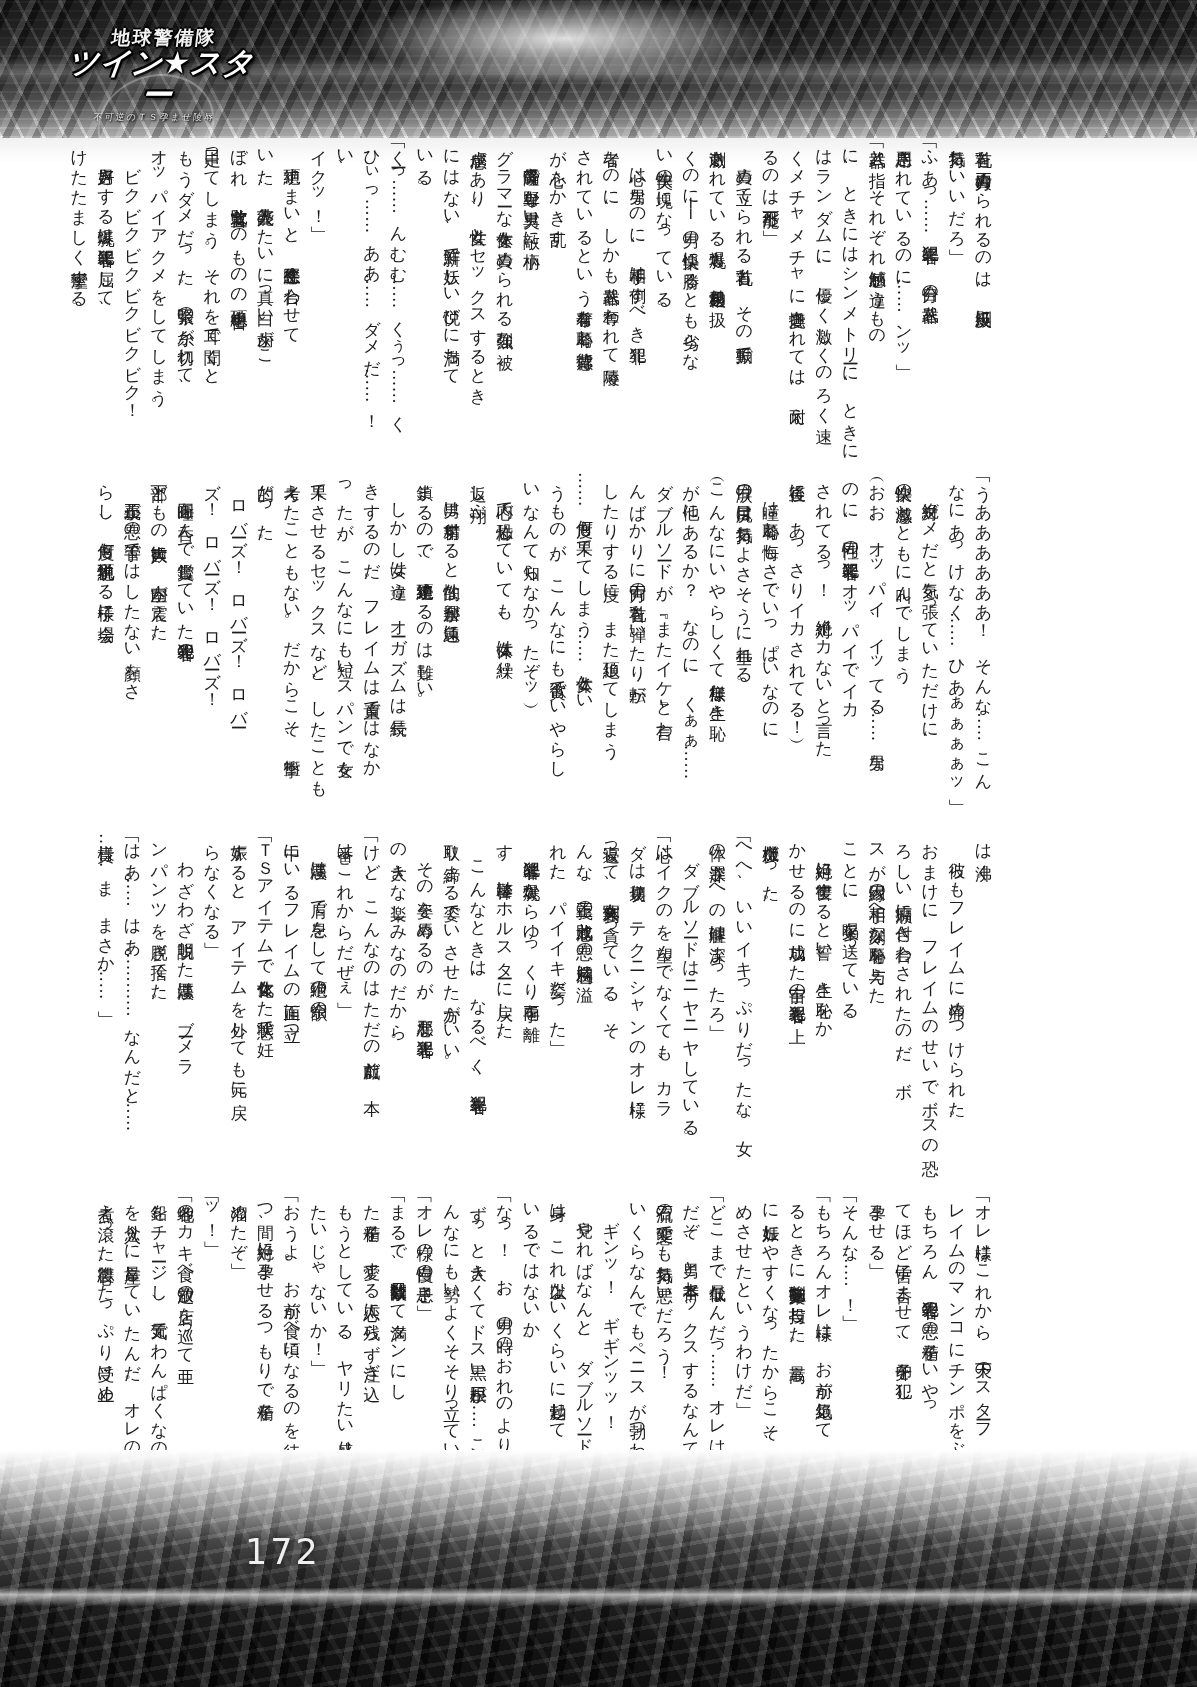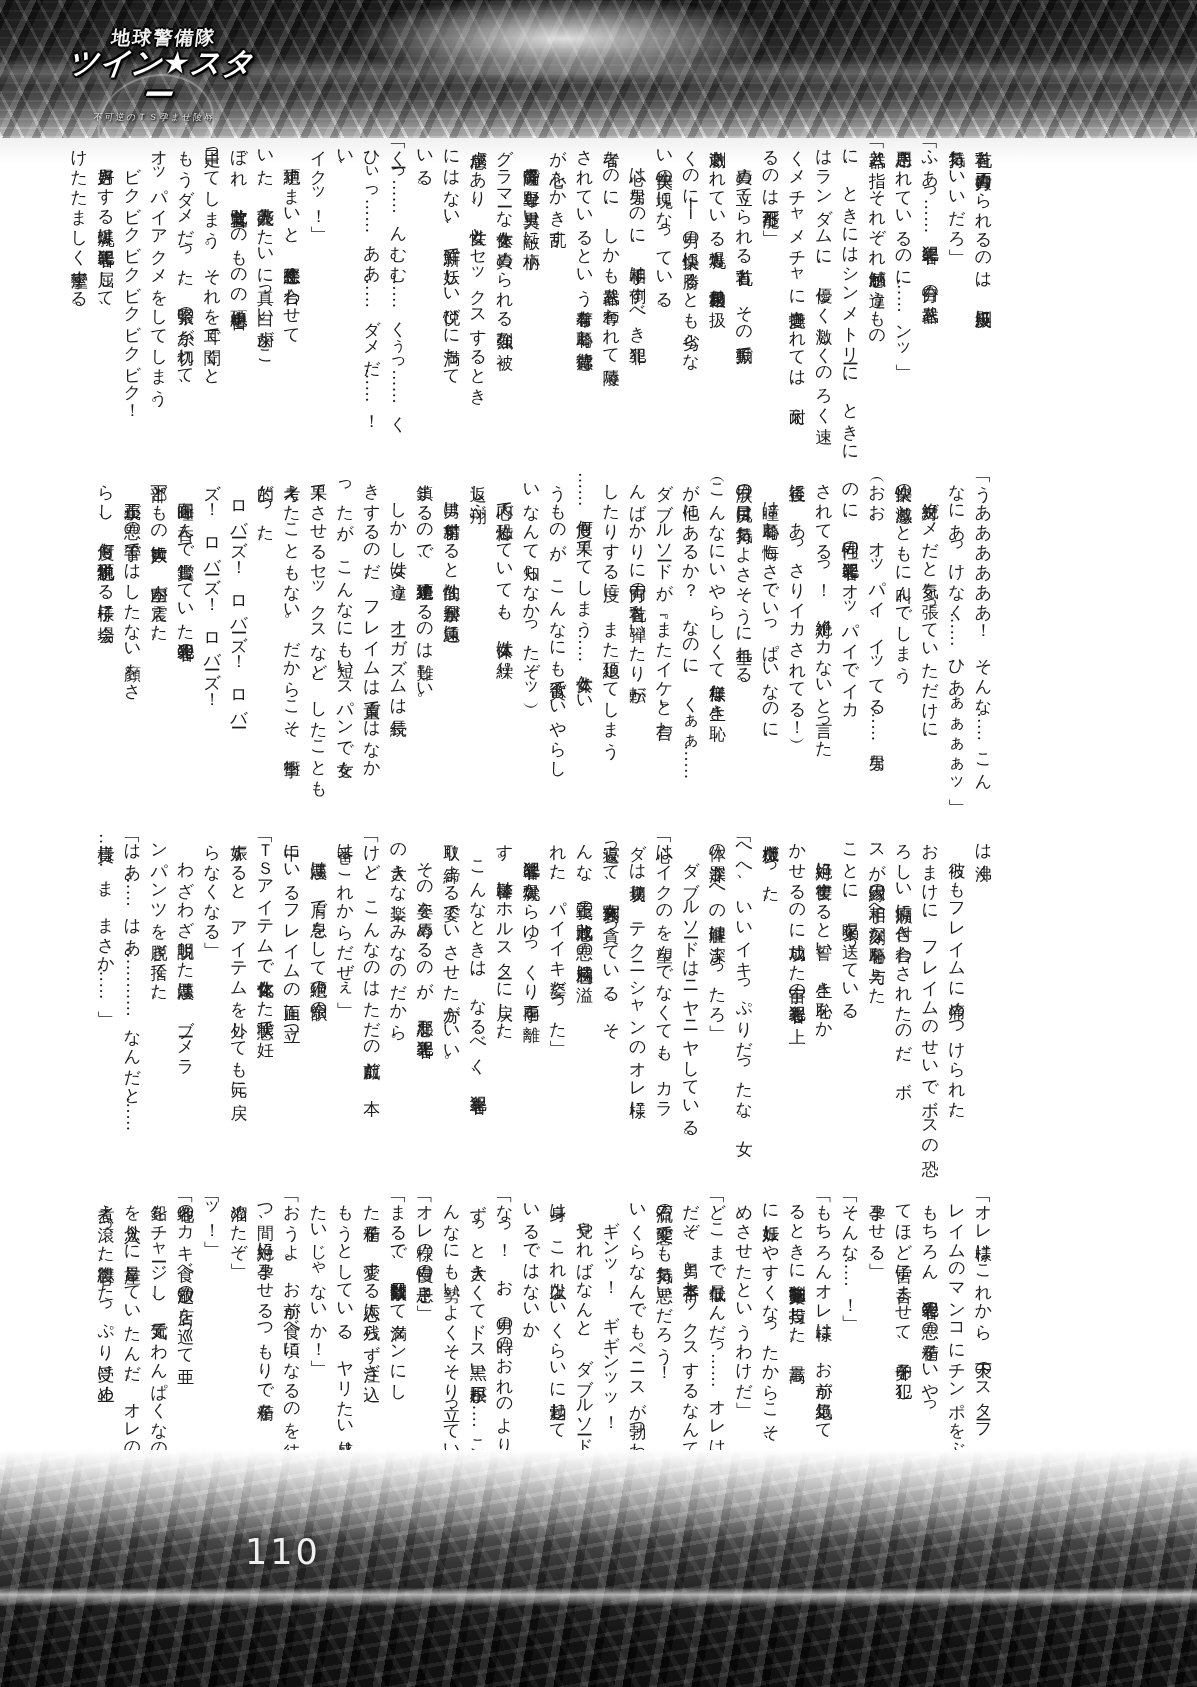--- a/index.html
+++ b/index.html
@@ -226,15 +226,15 @@
 「おうよ。お前が食べ頃になるのを待
 つ間、絶対に孕ませるつもりで精子を
 溜めたぞ」
 「ッ！」
 「各地のカキ食べ放題の店を巡って亜
 鉛をチャージし、元気でわんぱくなの
 を念入りに量産していたんだ。オレの
 煮え滾った復讐心、たっぷり受け止め</div>
 
   <div class="footer-band"></div>
-  <div class="page-number">110</div>
+  <div class="page-number">172</div>
 
 </div>
 
 </body></html>

